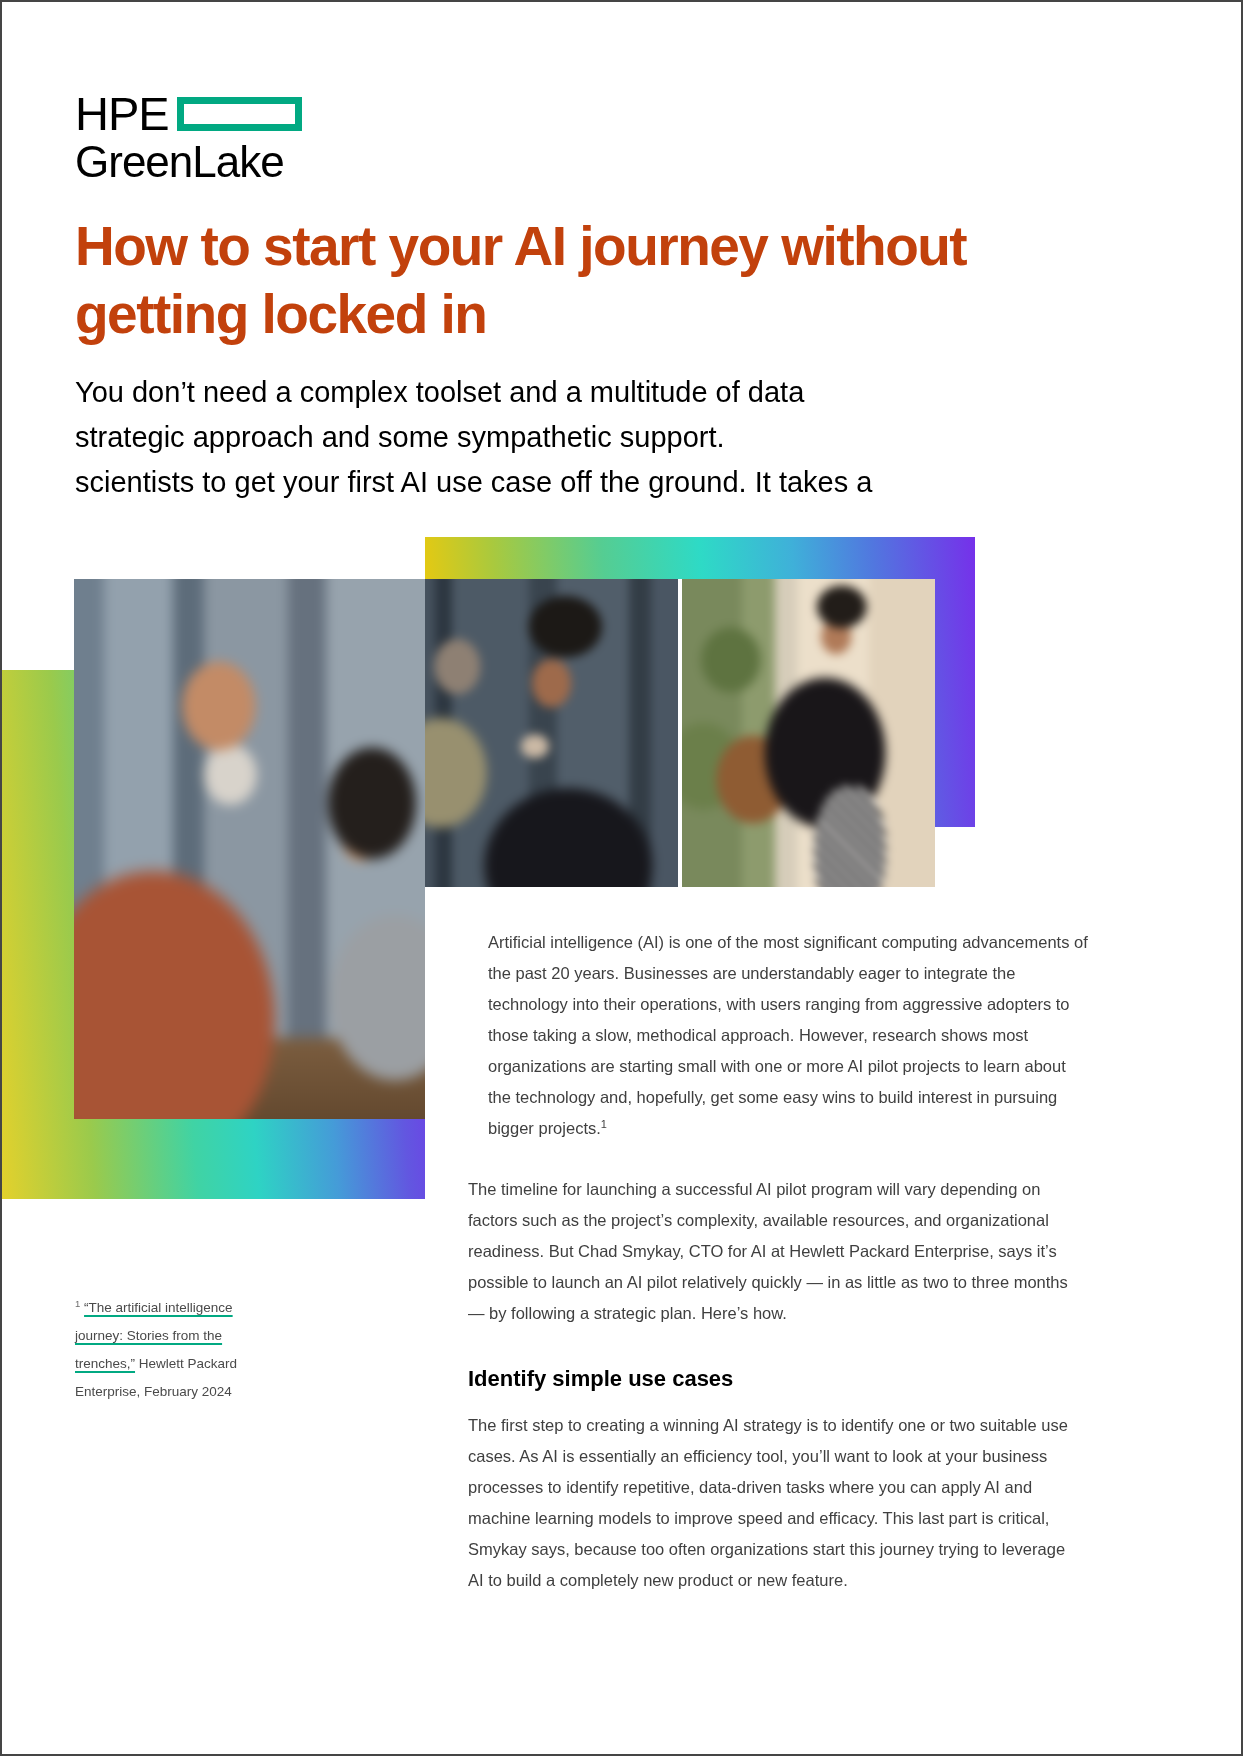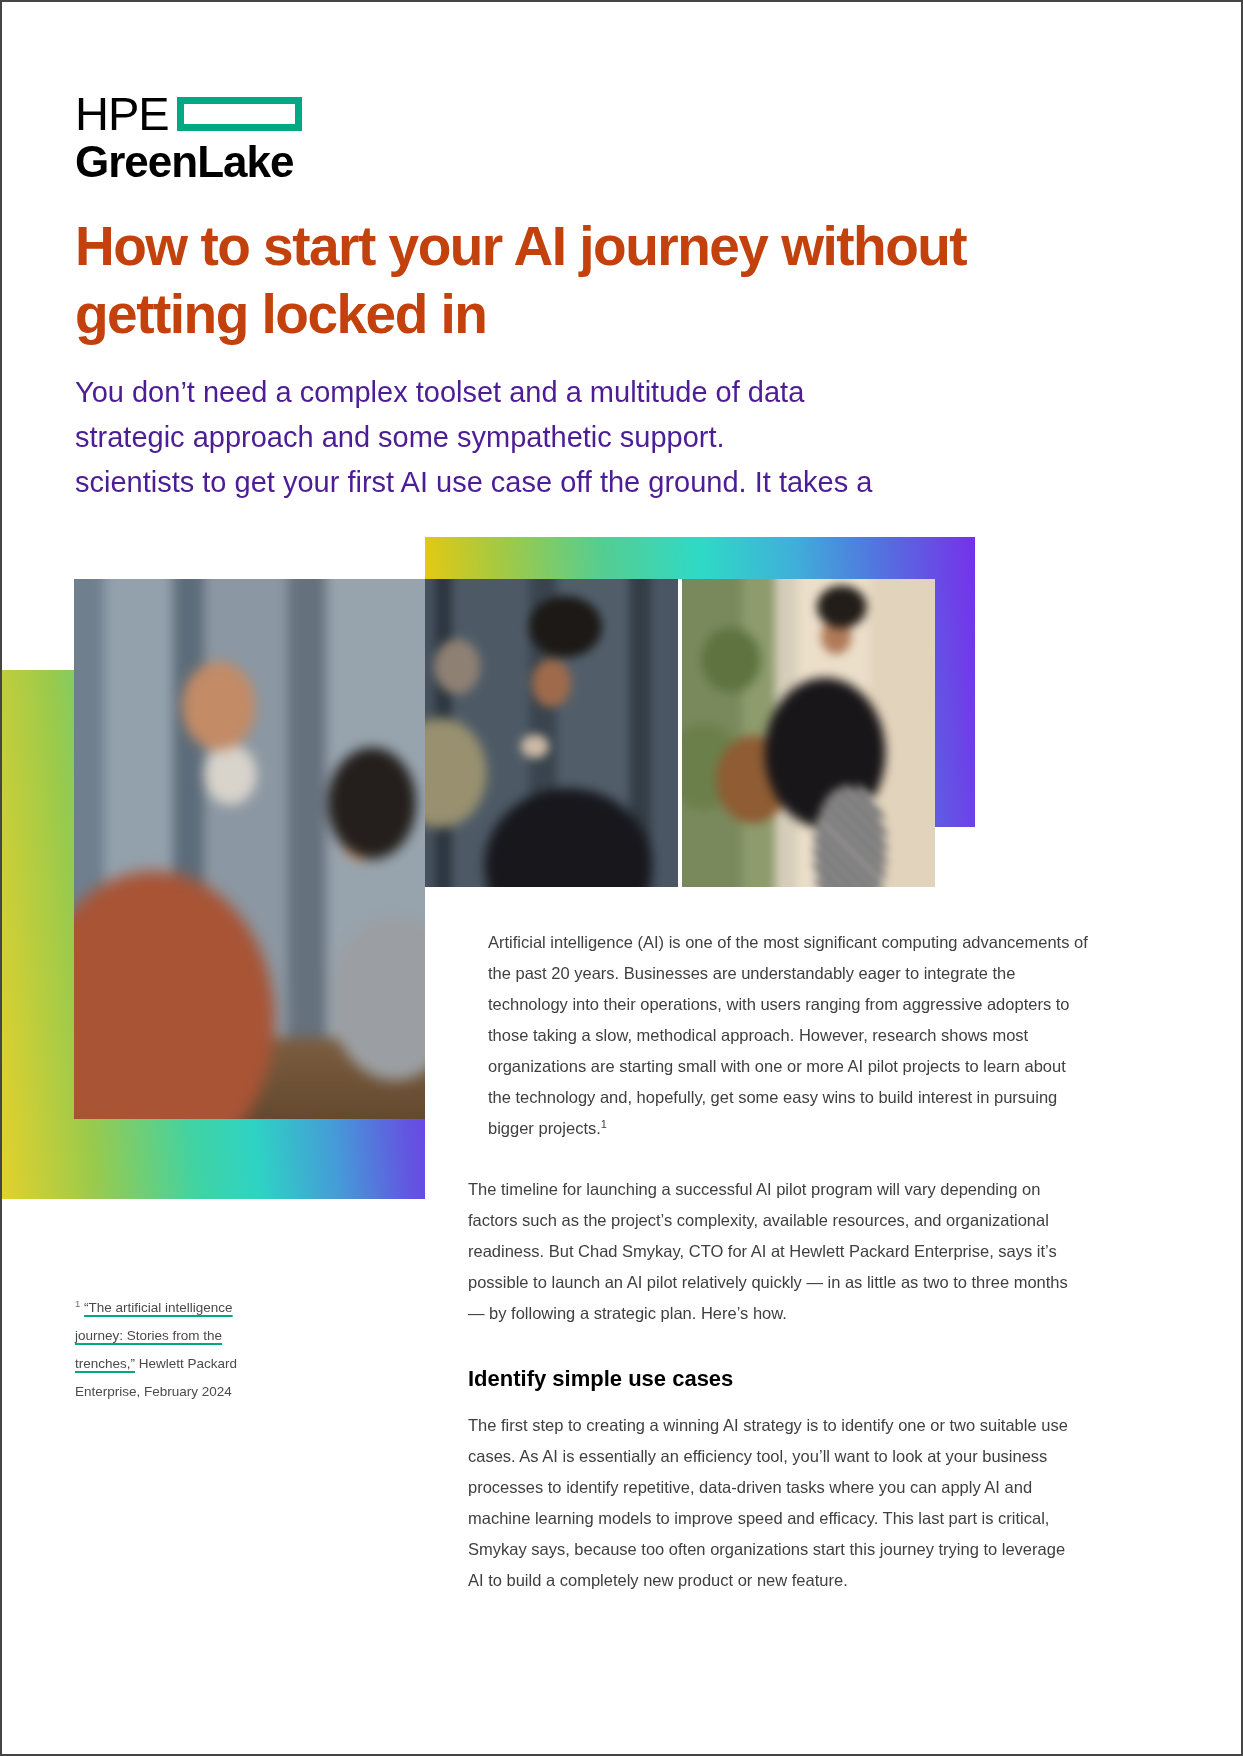--- a/index.html
+++ b/index.html
@@ -19,32 +19,32 @@
   .logo-hpe{
     font-size:47px;font-weight:400;letter-spacing:-1px;color:#000;
     line-height:1;
   }
   .logo-rect{
     width:111px;height:20px;
     border:7px solid #01A982;
     background:#fff;
   }
   .logo-greenlake{
-    font-size:44px;font-weight:700;letter-spacing:-1px;color:#000;
+    font-size:44px;font-weight:400;letter-spacing:-1px;color:#000;
     line-height:1;margin-top:3px;
   }
   
   .headline{
     position:absolute;left:73px;top:210px;
     font-size:55px;font-weight:700;letter-spacing:-1.5px;color:#c2410c;
     line-height:68px;white-space:nowrap;
   }
   .subtitle{
     position:absolute;left:73px;top:368px;
-    font-size:29px;color:#4c1d95;line-height:45px;white-space:nowrap;
+    font-size:29px;color:#000000;line-height:45px;white-space:nowrap;
   }
   
   .grad-a{
     position:absolute;left:423px;top:535px;width:550px;height:290px;
     background:linear-gradient(85deg,#F6C905 0%,#A9C93E 16%,#55CD92 35%,
       #2EDAC6 52%,#3FB0D9 68%,#5177DF 82%,#7630EA 100%);
   }
   .grad-b{
     position:absolute;left:0;top:668px;width:423px;height:529px;
     background:linear-gradient(85deg,#E3D12C 0%,#9ACA4C 20%,#40D3A4 42%,

